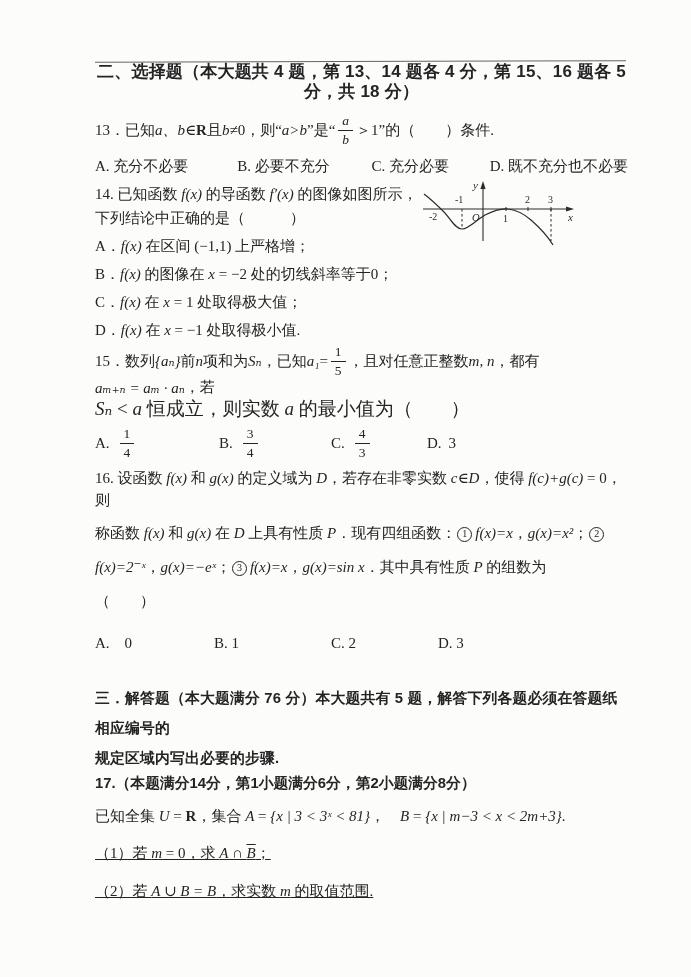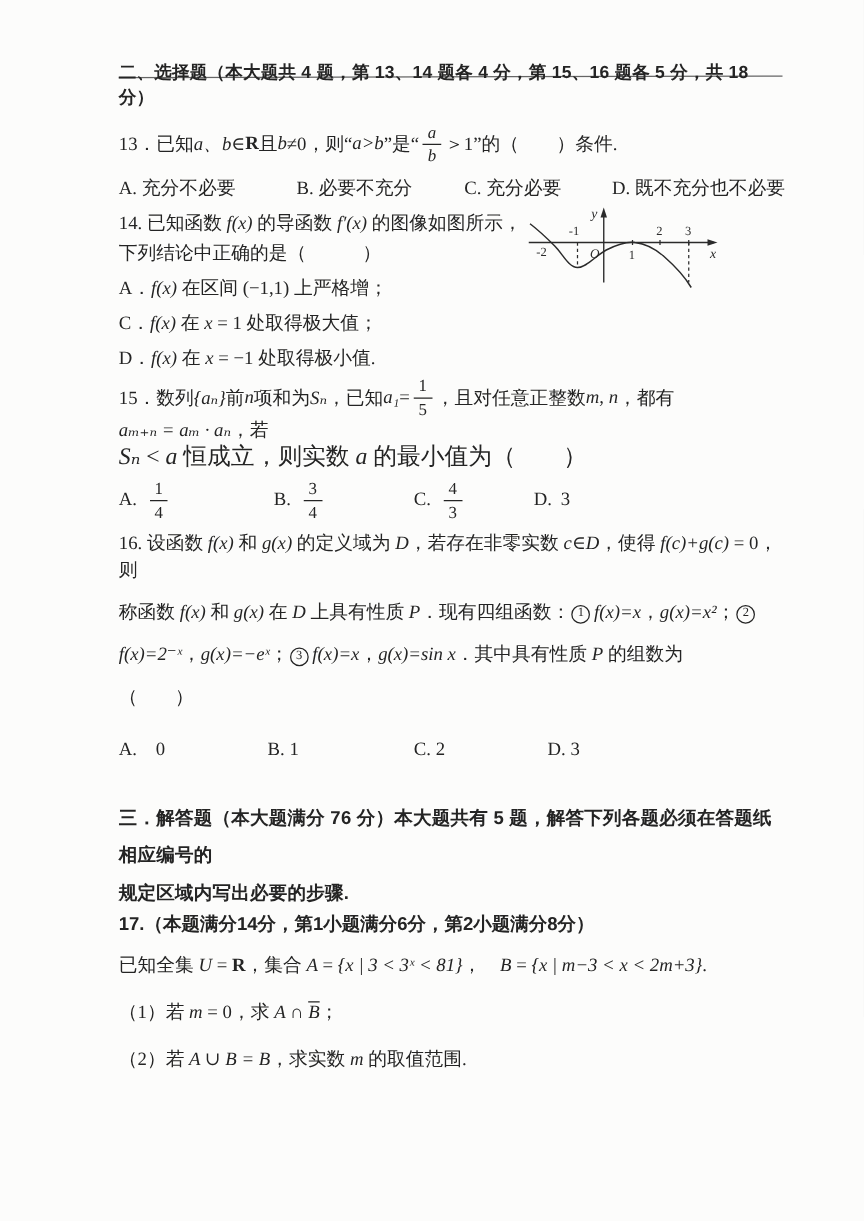--- a/index.html
+++ b/index.html
@@ -14,21 +14,21 @@
     position:relative;width:691px;height:977px;overflow:hidden;
     background:#fcfcfb;
   }
   .rule{
     position:absolute;left:95px;top:61px;width:531px;height:1.4px;
     background:#4a4a4a;transform:rotate(-0.15deg);opacity:.85;
   }
   .content{position:absolute;left:95px;top:0;width:533px;}
 
   .hsans{font-family:"Liberation Sans","DejaVu Sans",sans-serif;font-weight:bold;}
-  .h2{margin-top:47px;line-height:20px;font-size:14px;letter-spacing:.2px;}
+  .h2{margin-top:62px;line-height:20px;font-size:17px;letter-spacing:.2px;text-align:center;}
   .m{font-style:italic;}
   .bd{font-weight:bold;}
   .ovl{text-decoration:overline;font-style:italic;}
 
   .fr{display:inline-flex;flex-direction:column;align-items:center;
       vertical-align:middle;margin:0 3px;font-size:13.5px;line-height:1.15;}
   .fr .u{padding:0 4px 1px;}
   .fr .d{border-top:1.2px solid #242424;padding:1px 4px 0;}
 
   .q13line{margin-top:8px;min-height:40px;display:flex;align-items:center;
@@ -63,21 +63,21 @@
   .opts16 span:nth-child(3){width:107px;}
 
   .circ{display:inline-flex;width:13px;height:13px;border:1.2px solid #242424;
         border-radius:50%;align-items:center;justify-content:center;
         font-size:10px;line-height:1;vertical-align:1px;margin:0 3px 0 1px;
         font-style:normal;}
 
   .h3{margin-top:30px;line-height:30px;font-size:14.8px;letter-spacing:.2px;}
   .q17t{margin-top:0;line-height:20px;font-size:14.8px;}
   .q17l1{margin-top:12px;line-height:22px;font-size:15px;}
-  .q17i{margin-top:16px;line-height:20px;font-size:15px;}
+  .q17i{margin-top:16px;line-height:20px;font-size:15px;text-decoration:underline;}
   .q17i.second{margin-top:18px;}
 
   svg text{font-family:"Liberation Serif","DejaVu Serif",serif;}
 </style>
 </head>
 <body>
 
 <div class="page">
   <div class="rule"></div>
 
@@ -139,20 +139,23 @@
         <text x="104" y="24" font-size="10" fill="#2b2b2b">2</text>
         <text x="127" y="24" font-size="10" fill="#2b2b2b">3</text>
       </svg>
     </div>
 
     <div class="q14opts">
       <div>
         <span>A．</span><span class="m">f(x)</span><span> 在区间 (−1,1) 上严格增；</span>
       </div>
       <div>
+        <span>B．</span><span class="m">f(x)</span><span> 的图像在 </span><span class="m">x</span><span> = −2 处的切线斜率等于0；</span>
+      </div>
+      <div>
         <span>C．</span><span class="m">f(x)</span><span> 在 </span><span class="m">x</span><span> = 1 处取得极大值；</span>
       </div>
       <div>
         <span>D．</span><span class="m">f(x)</span><span> 在 </span><span class="m">x</span><span> = −1 处取得极小值.</span>
       </div>
     </div>
 
     <div class="q15l1">
       <span>15．数列 </span>
         <span class="m">{aₙ}</span>

